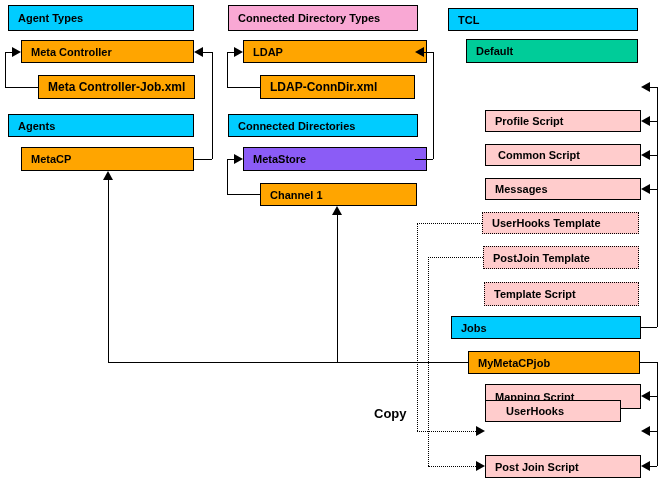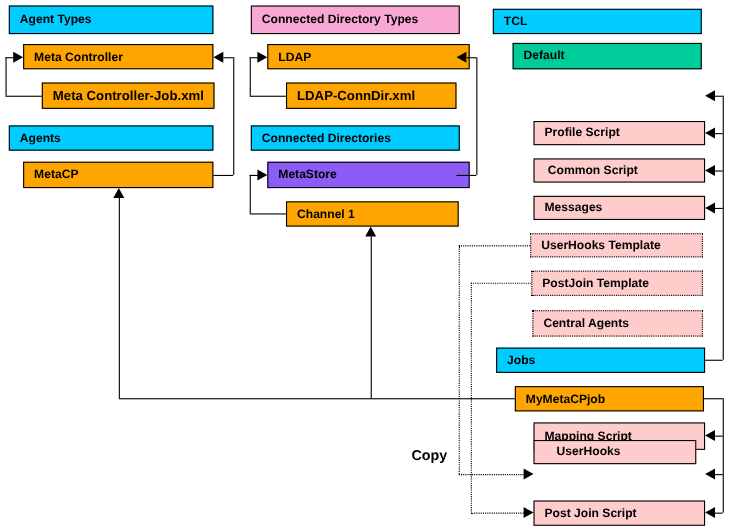--- a/index.html
+++ b/index.html
@@ -38,25 +38,25 @@
   <div class="box" style="left: 243px; top: 147px; width: 184px; height: 24px; background-color: #8b5cf6;">MetaStore</div>
   <div class="box" style="left: 260px; top: 183px; width: 157px; height: 23px; background-color: rgb(255, 165, 0);">Channel 1</div>
 
   <div class="box" style="left: 448px; top: 8px; width: 190px; height: 23px; background-color: rgb(0, 204, 255);">TCL</div>
   <div class="box" style="left: 466px; top: 39px; width: 172px; height: 24px; background-color: rgb(0, 204, 153);">Default</div>
   <div class="box" style="left: 485px; top: 110px; width: 156px; height: 22px; background-color: rgb(255, 204, 204);">Profile Script</div>
   <div class="box" style="left: 485px; top: 144px; width: 156px; height: 22px; background-color: rgb(255, 204, 204); padding-left: 12px;">Common Script</div>
   <div class="box" style="left: 485px; top: 178px; width: 156px; height: 22px; background-color: rgb(255, 204, 204);">Messages</div>
   <div class="box dotted" style="left: 482px; top: 212px; width: 157px; height: 22px; background-color: rgb(255, 204, 204);">UserHooks Template</div>
   <div class="box dotted" style="left: 483px; top: 246px; width: 156px; height: 23px; background-color: rgb(255, 204, 204);">PostJoin Template</div>
-  <div class="box dotted" style="left: 484px; top: 282px; width: 155px; height: 24px; background-color: rgb(255, 204, 204);">Central Agents</div>
+  <div class="box dotted" style="left: 484px; top: 282px; width: 155px; height: 24px; background-color: rgb(255, 204, 204);">Template Script</div>
   <div class="box" style="left: 451px; top: 316px; width: 190px; height: 23px; background-color: rgb(0, 204, 255);">Jobs</div>
   <div class="box" style="left: 468px; top: 351px; width: 172px; height: 23px; background-color: rgb(255, 165, 0);">MyMetaCPjob</div>
   <div class="box" style="left: 485px; top: 384px; width: 156px; height: 25px; background-color: rgb(255, 204, 204);">Mapping Script</div>
-  <div class="box" style="left: 485px; top: 400px; width: 148px; height: 22px; background-color: rgb(255, 204, 204); padding-left: 20px;">UserHooks</div>
+  <div class="box" style="left: 485px; top: 400px; width: 136px; height: 22px; background-color: rgb(255, 204, 204); padding-left: 20px;">UserHooks</div>
   <div class="box" style="left: 485px; top: 455px; width: 156px; height: 23px; background-color: rgb(255, 204, 204);">Post Join Script</div>
 
   <div class="lh" style="left:5px;top:87px;width:33px"></div>
   <div class="lv" style="left:5px;top:52px;height:35px"></div>
   <div class="lh" style="left:5px;top:52px;width:8px"></div>
   <div class="ar" style="left:12px;top:47px"></div>
 
   <div class="lh" style="left:227px;top:87px;width:33px"></div>
   <div class="lv" style="left:227px;top:52px;height:35px"></div>
   <div class="lh" style="left:227px;top:52px;width:8px"></div>

